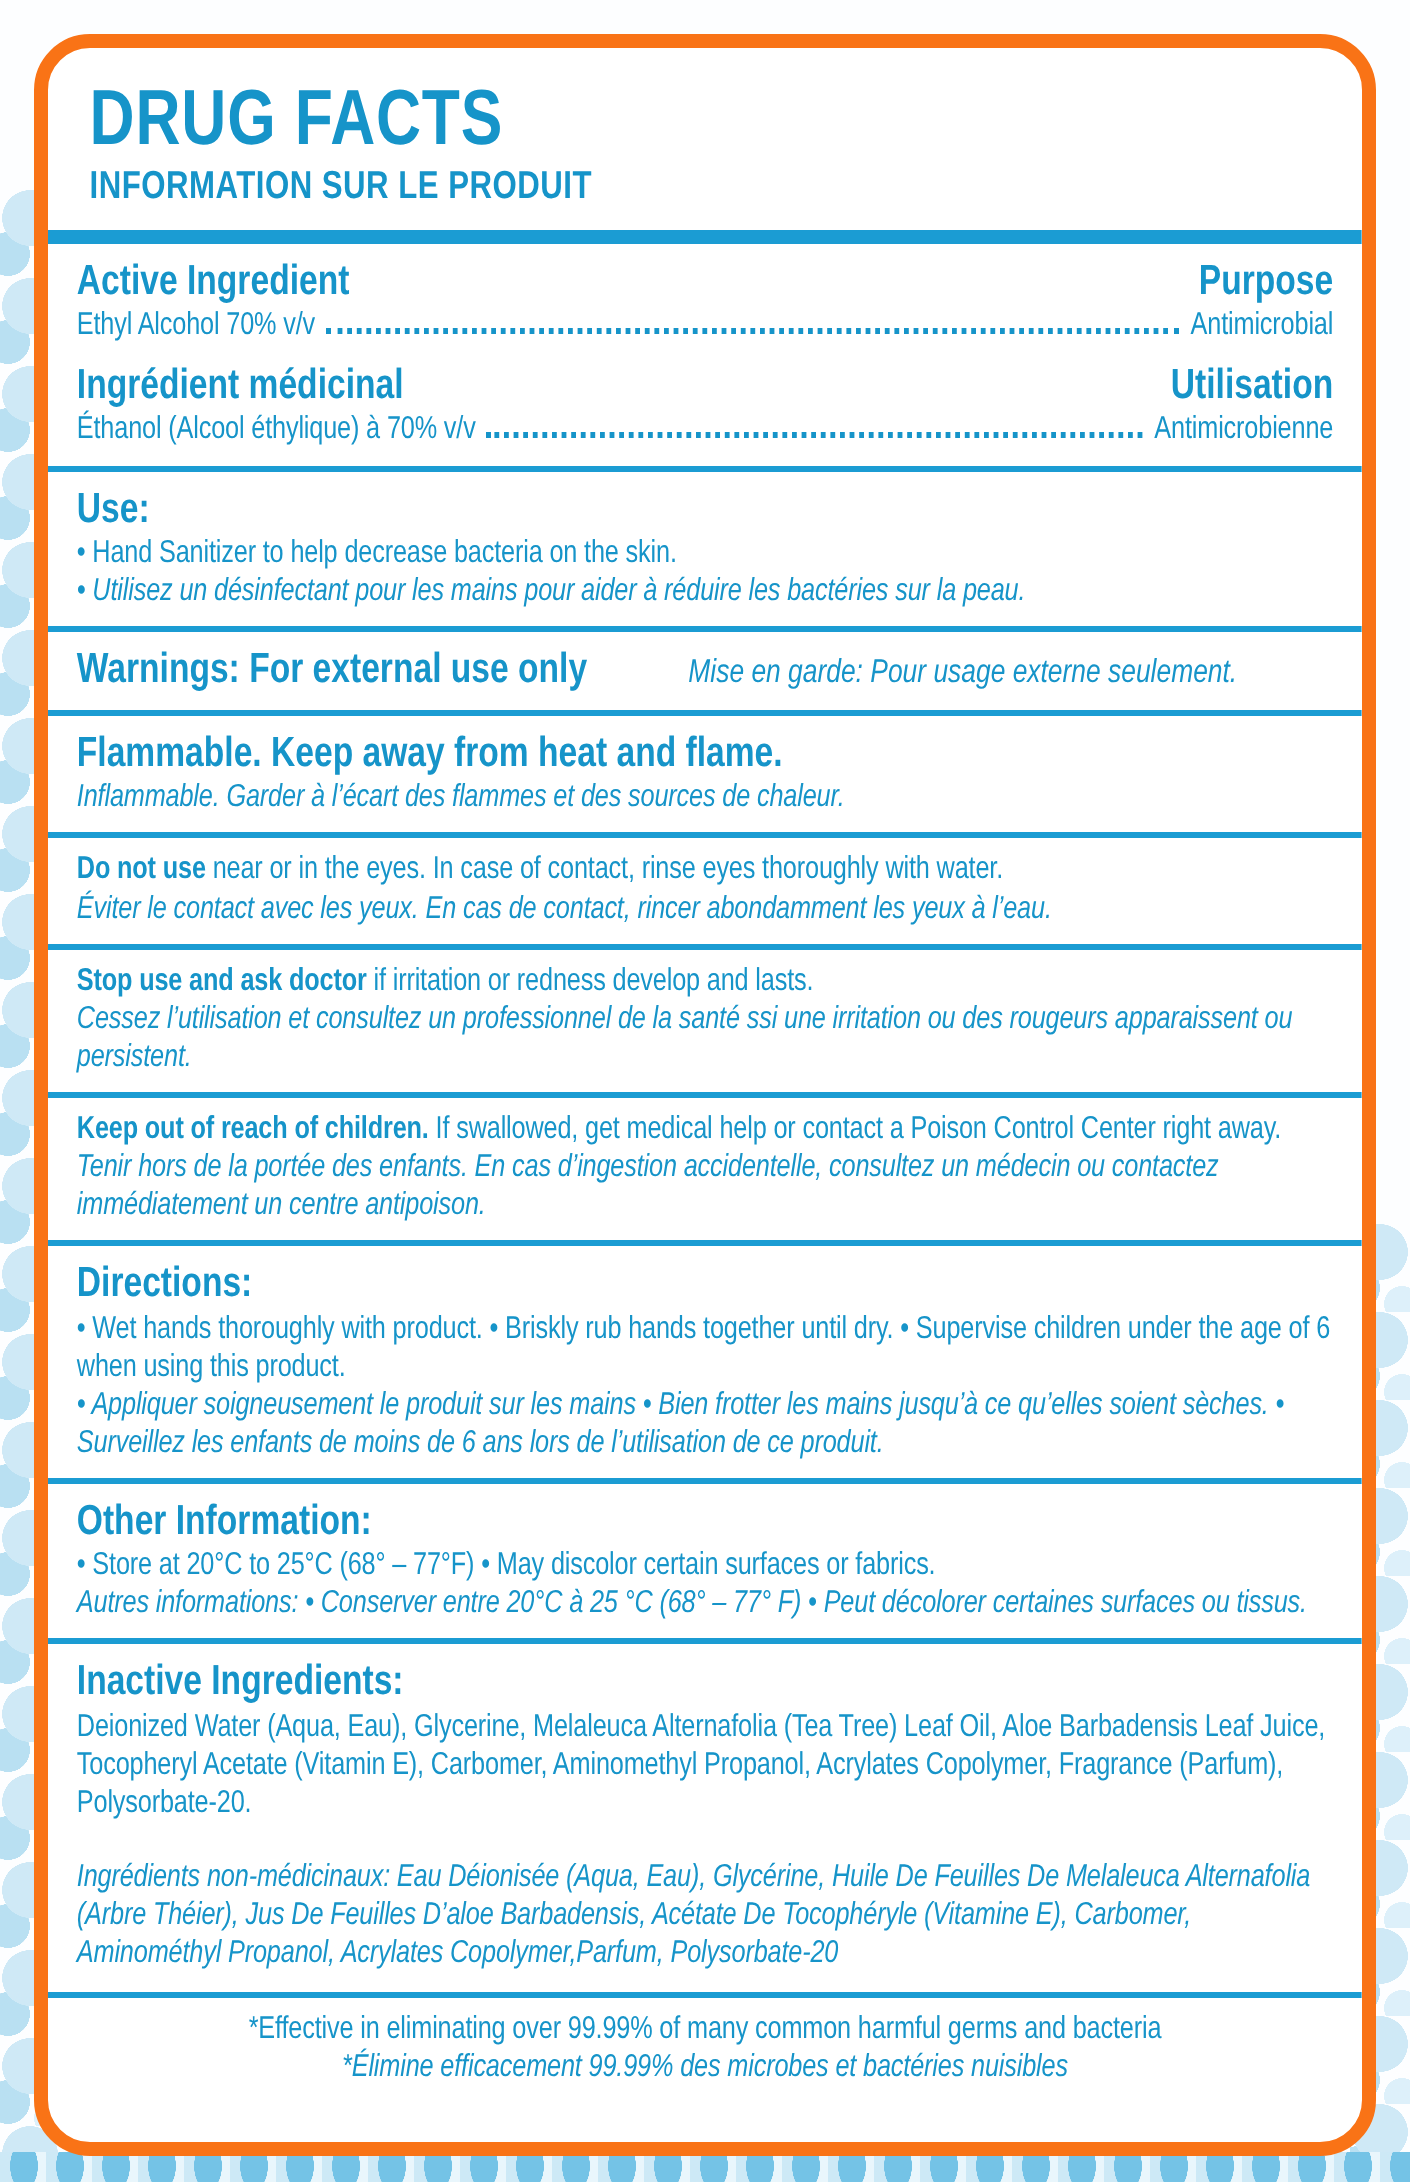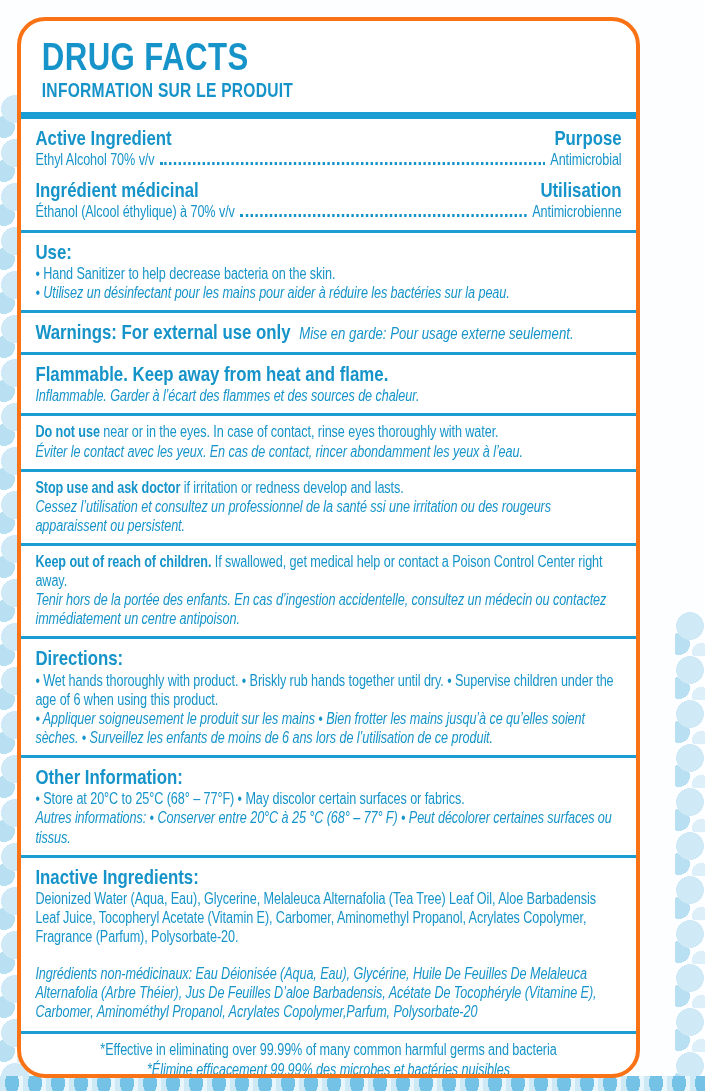--- a/index.html
+++ b/index.html
@@ -22,22 +22,22 @@
   .bottom-strip{
     position:absolute;left:0;bottom:0;width:705px;height:15px;z-index:1;
     background-color:#d9eef9;
     background-image:
       radial-gradient(ellipse 7px 12px at 12px 7px, #74c3e6 98%, transparent),
       repeating-linear-gradient(90deg, #cde9f6 0 15px, #e9f6fc 15px 23px);
     background-size:23px 15px, auto;
   }
   
   .label{
-    position:absolute;left:17px;top:17px;width:623px;height:1061px;z-index:2;
-    box-sizing:border-box;border:4px solid #f97316;border-radius:28px;
+    position:absolute;left:17px;top:17px;width:671px;height:1061px;z-index:2;
+    box-sizing:border-box;border:7px solid #f97316;border-radius:28px;
     background:#ffffff;overflow:hidden;color:#1694c9;
   }
   
   .cond{transform:scaleX(0.8);transform-origin:0 0;width:125%;}
   .sec{padding:6px 18px 8px;box-sizing:border-box;}
   .rule{border-top:3px solid #1b9cd3;}
   .rule-thick{border-top:7px solid #1b9cd3;}
   .hdr{padding:16px 26px 10px;}
   .hdr-title{font-size:39px;font-weight:700;letter-spacing:.5px;line-height:1.0;}
   .hdr-sub{font-size:19.5px;font-weight:700;letter-spacing:.3px;margin-top:3px;}

